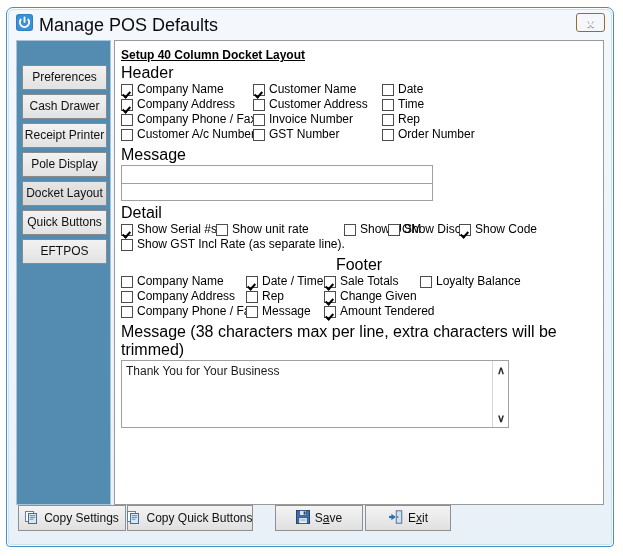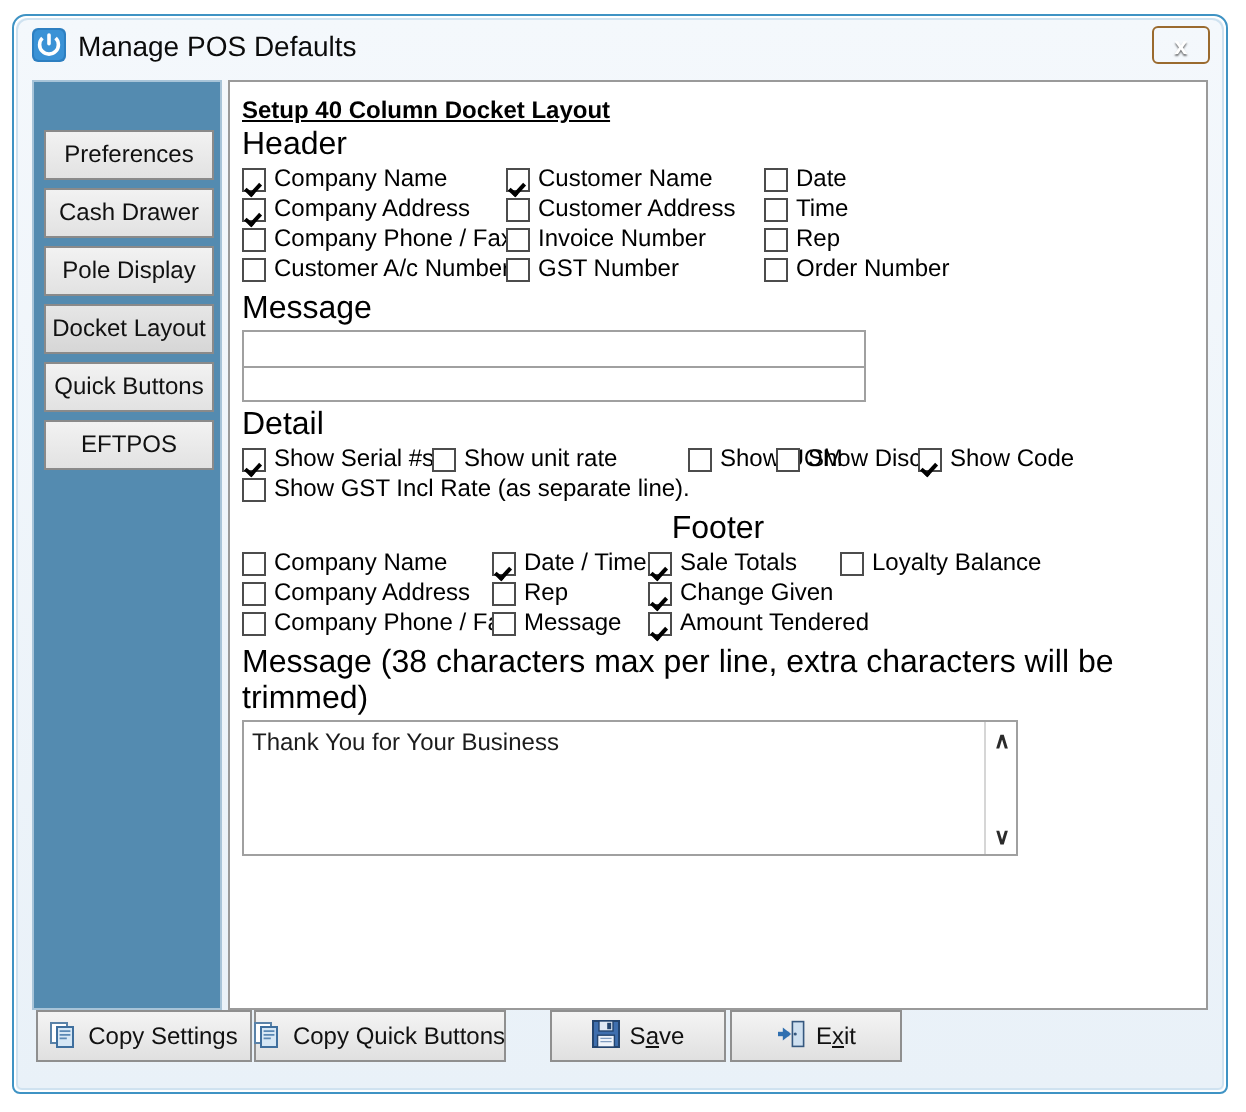--- a/index.html
+++ b/index.html
@@ -40,21 +40,21 @@
     position: absolute;
     left: 0; top: 0; right: 0; height: 27px;
     box-sizing: border-box;
   }
   .title-icon {
     position: absolute; left: 7px; top: 4px;
     width: 17px; height: 17px;
   }
   .title-text {
     position: absolute; left: 30px; top: 5px;
-    font-size: 14px;
+    font-size: 18px;
     color: #0b0b0b;
     white-space: nowrap;
   }
   .close-btn {
     position: absolute; right: 6px; top: 3px;
     width: 29px; height: 19px;
     border: 1px solid #9a6a2e;
     border-radius: 3px;
     background: linear-gradient(#f3c98d 0%, #e0a košt 0%, #d08a36 48%, #a9641f 52%, #cf9a53 100%);
     background: linear-gradient(#f0cb97 0%, #dda košt 1%, #cd8b3a 47%, #9e5d1c 53%, #c8934e 100%);
@@ -266,20 +266,21 @@
     <div class="close-btn">
       <span class="close-x">x</span>
     </div>
   </div>
 
   <div class="client">
 
     <div class="sidebar">
       <div class="tab-btn">Preferences</div>
       <div class="tab-btn">Cash Drawer</div>
+      <div class="tab-btn">Receipt Printer</div>
       <div class="tab-btn">Pole Display</div>
       <div class="tab-btn sel">Docket Layout</div>
       <div class="tab-btn">Quick Buttons</div>
       <div class="tab-btn">EFTPOS</div>
     </div>
 
     <div class="content">
 
       <div class="heading-main">Setup 40 Column Docket Layout</div>
 

